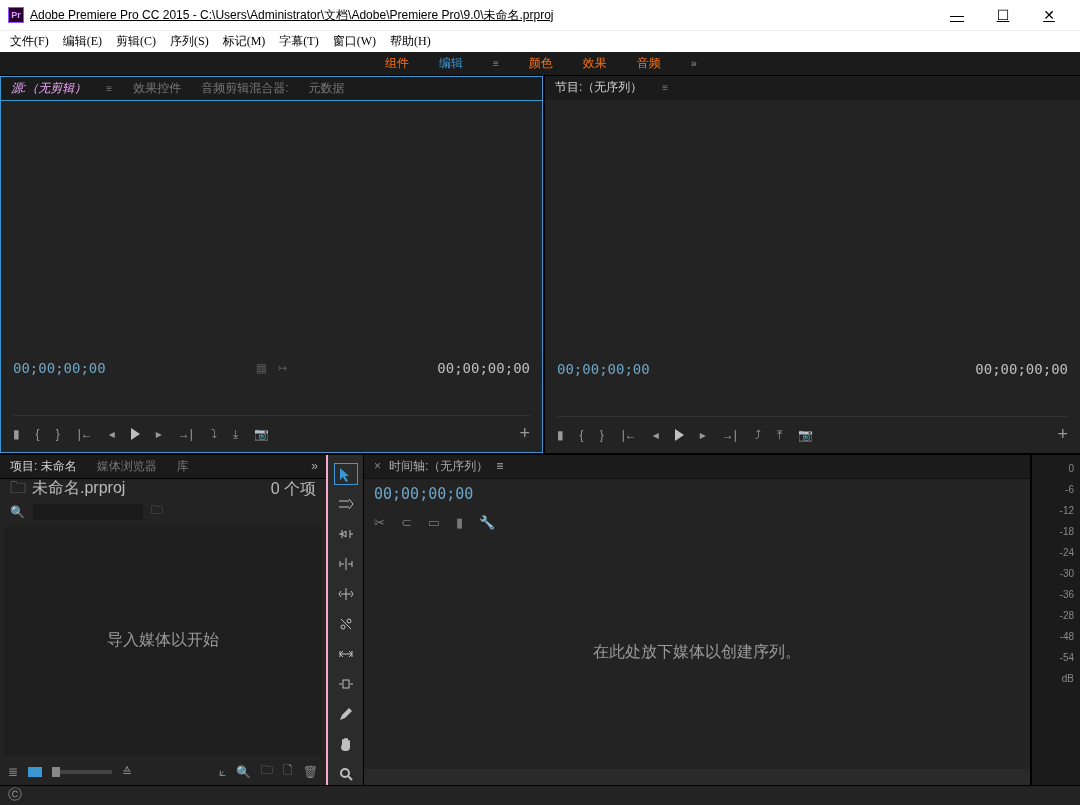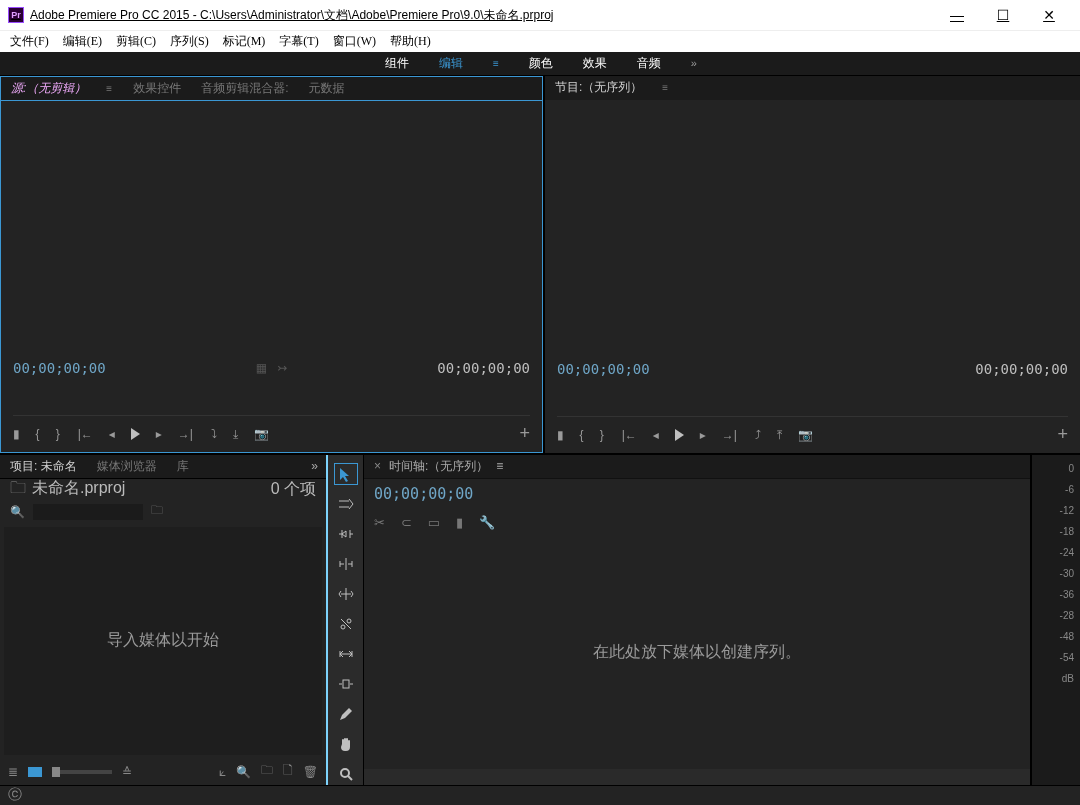--- a/index.html
+++ b/index.html
@@ -13,21 +13,21 @@
 .winctl div { width:46px; height:30px; display:flex; align-items:center; justify-content:center; font-size:14px; }
 
 .menubar { height:22px; background:#fff; color:#000; display:flex; align-items:center; padding:0 10px; gap:14px; border-top:1px solid #eee; }
 .menubar span { font-size:12px;font-family:Liberation Serif, serif; }
 
 
 .workspace { background:#1b1b1b; width:100%; height:calc(805px - 52px); display:flex; flex-direction:column; }
 
 
 .wsbar { height:26px; background:#1b1b1b; display:flex; align-items:center; justify-content:center; gap:30px; border-bottom:1px solid #000; }
-.wsbar span { color:#ffffff; font-size:12px; }
+.wsbar span { color:#f97316; font-size:12px; }
 .wsbar span.active { color:#3b97d3; }
 .wsbar .wsmore { color:#9a9a9a; font-size:11px; letter-spacing:-2px; }
 .wsbar .stack { color:#3b97d3; font-size:10px; }
 
 
 .row1 { display:flex; height:412px; border-bottom:2px solid #000; }
 .panel { background:#232323; display:flex; flex-direction:column; position:relative; }
 .source { width:543px; border:1px solid #3b97d3; }
 .program { flex:1; border-left:2px solid #000; }
 
@@ -43,21 +43,21 @@
 .tc.gray { color:#bfbfbf; }
 .tcicons { color:#555; display:flex; gap:10px; font-size:12px; }
 
 .scrub { height:32px; margin:6px 12px 0; border-bottom:1px solid #333; }
 .transport { height:36px; display:flex; align-items:center; justify-content:center; gap:18px; padding:0 12px; color:#9a9a9a; }
 .transport .grp { display:flex; gap:16px; align-items:center; }
 .transport .plus { margin-left:auto; font-size:18px; color:#9a9a9a; }
 
 
 .row2 { flex:1; display:flex; }
-.proj { width:328px; background:#232323; display:flex; flex-direction:column; border-right:2px solid #7dd3fc; }
+.proj { width:328px; background:#232323; display:flex; flex-direction:column; border-right:2px solid #f9a8d4; }
 .proj .tabs { border-bottom:1px solid #000; }
 .proj .tabs .more { margin-left:auto; color:#aaa; letter-spacing:-2px; }
 .proj .pheader { display:flex; justify-content:space-between; align-items:center; height:22px; padding:0 10px; color:#bbb; font-size:16px; }
 .proj .pheader .fold { color:#888; margin-right:6px; }
 .proj .search { height:22px; display:flex; align-items:center; gap:8px; padding:0 10px; color:#777; }
 .proj .search input { background:#1b1b1b; border:none; color:#ccc; width:110px; height:16px; padding:0 4px; }
 .proj .search .mag { color:#bbb; }
 .proj .drop { flex:1; background:#1e1e1e; margin:4px; display:flex; align-items:center; justify-content:center; color:#9a9a9a; font-size:16px; }
 .proj .pfoot { height:26px; background:#232323; display:flex; align-items:center; gap:10px; padding:0 8px; color:#888; }
 .proj .pfoot .slot { width:14px; height:10px; }

